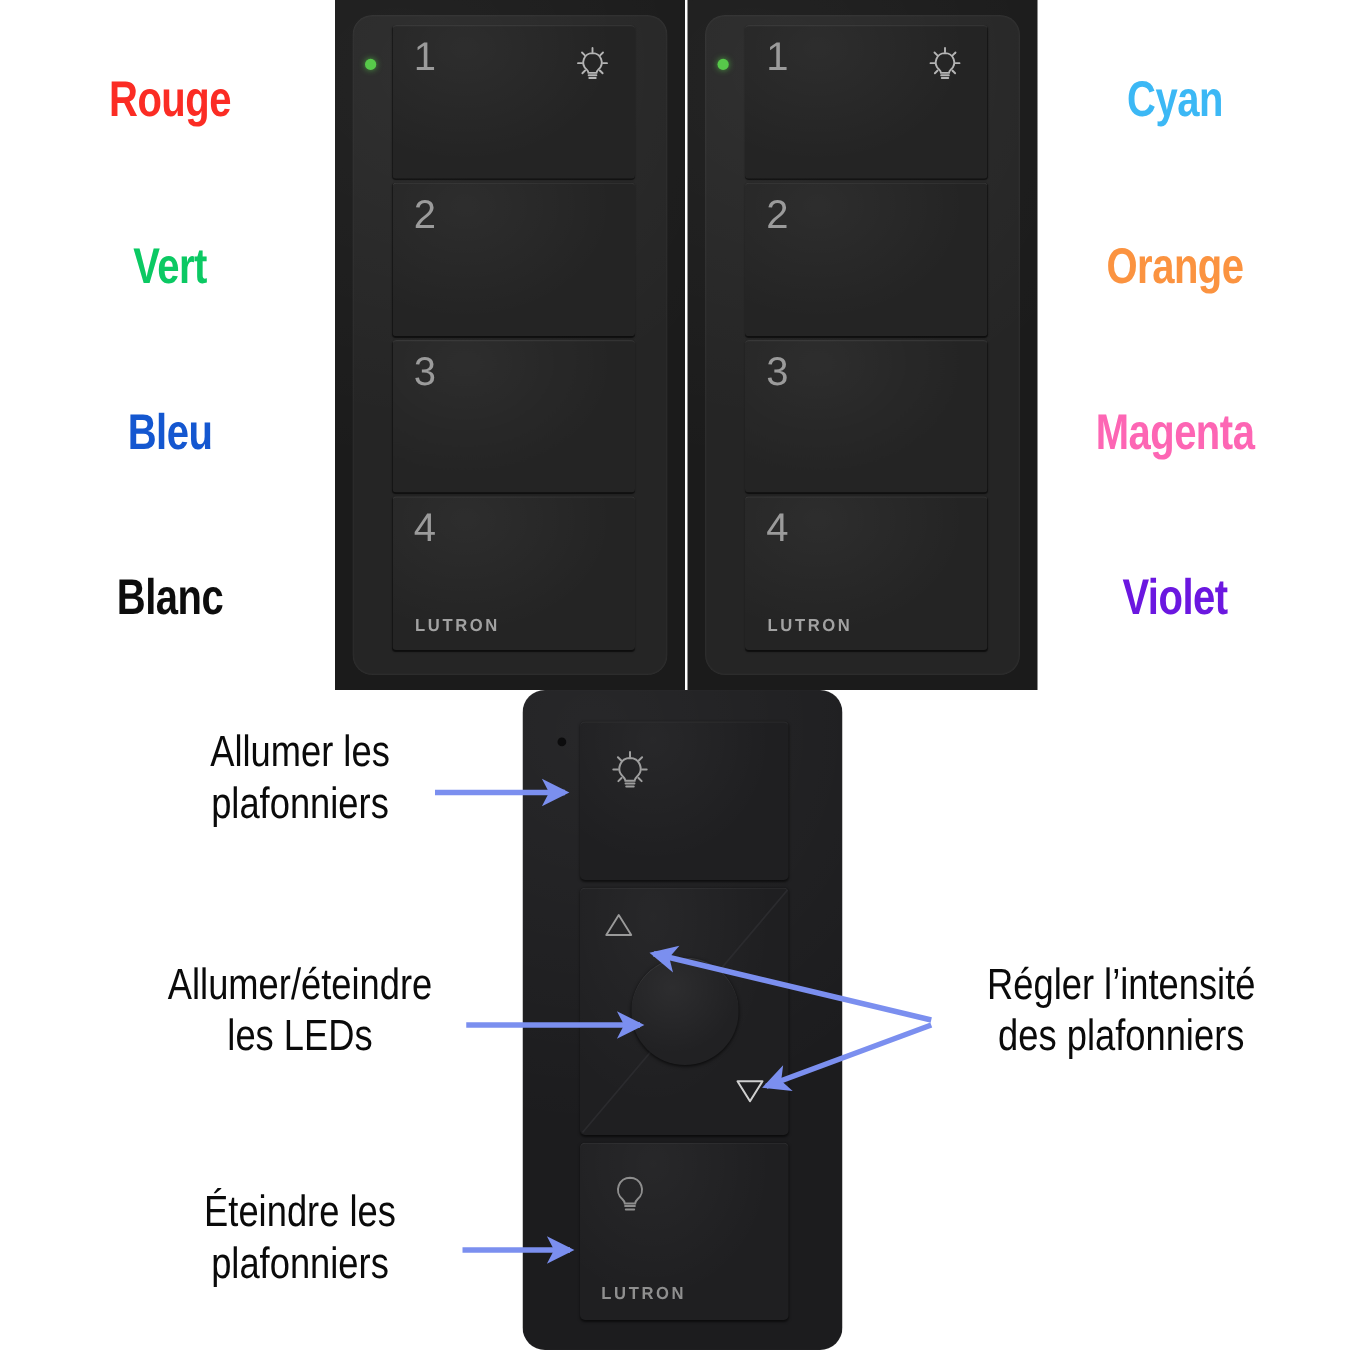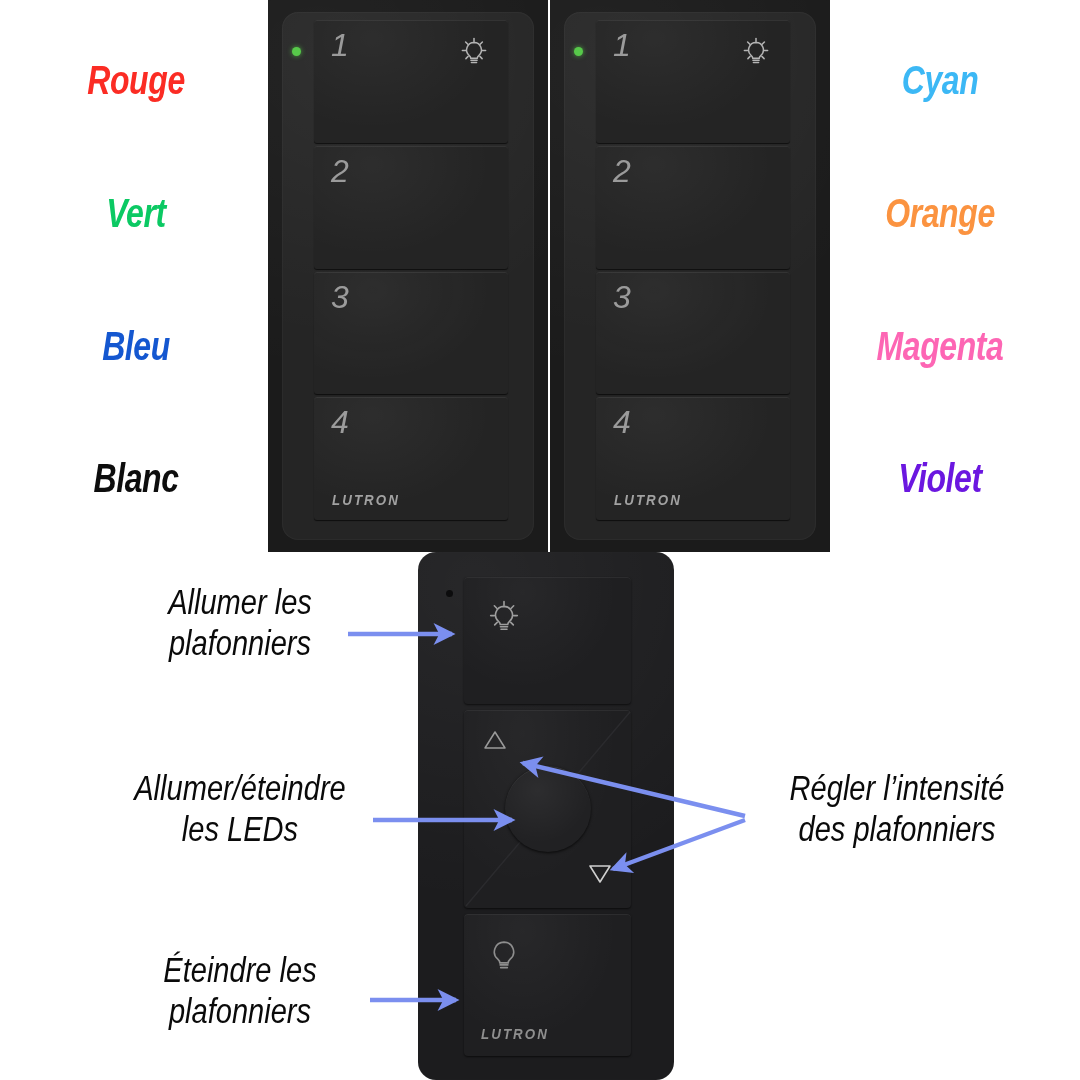--- a/index.html
+++ b/index.html
@@ -210,21 +210,21 @@
     left: 0;
     top: 0;
     width: 1080px;
     height: 1080px;
     pointer-events: none;
   }
 </style>
 </head>
 <body>
 
-<div id="root" style="background: rgb(255, 255, 255); font-style: italic;">
+<div id="root" style="background: rgb(255, 255, 255);">
 
   <div class="color-label left" style="left: 36px; top: 60px; width: 200px; color: rgb(251, 44, 36);">Rouge</div>
   <div class="color-label left" style="left: 36px; top: 193px; width: 200px; color: rgb(11, 201, 99);">Vert</div>
   <div class="color-label left" style="left: 36px; top: 326px; width: 200px; color: rgb(20, 87, 208);">Bleu</div>
   <div class="color-label left" style="left: 36px; top: 458px; width: 200px; color: rgb(13, 13, 13);">Blanc</div>
 
   <div class="color-label right" style="left: 840px; top: 60px; width: 200px; color: rgb(60, 184, 245);">Cyan</div>
   <div class="color-label right" style="left: 840px; top: 193px; width: 200px; color: rgb(251, 147, 64);">Orange</div>
   <div class="color-label right" style="left: 840px; top: 326px; width: 200px; color: rgb(253, 102, 180);">Magenta</div>
   <div class="color-label right" style="left: 840px; top: 458px; width: 200px; color: rgb(107, 23, 224);">Violet</div>

